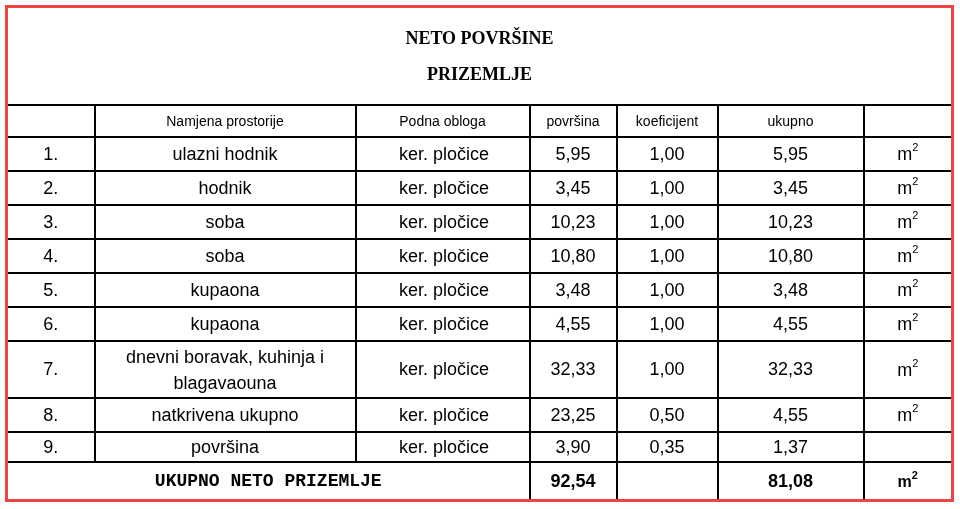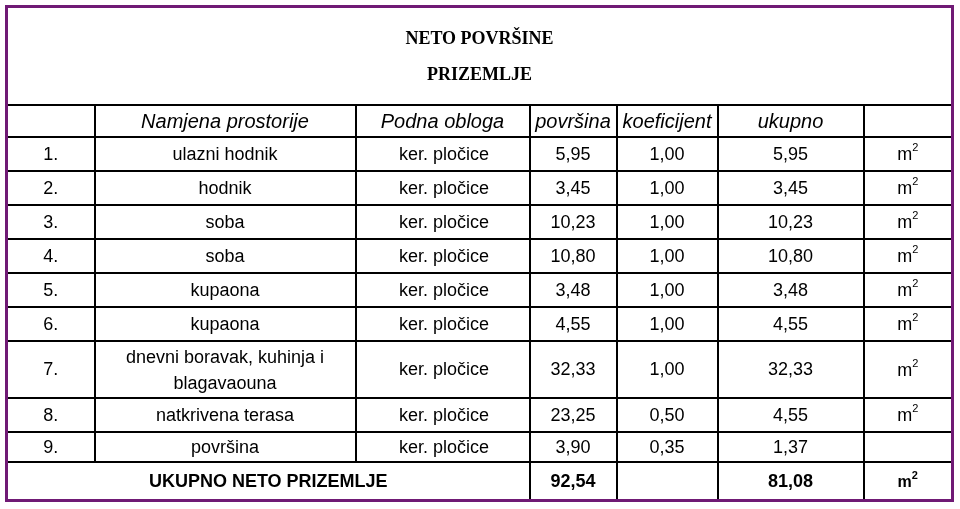--- a/index.html
+++ b/index.html
@@ -14,37 +14,37 @@
   }
   table.t td {
     border:2px solid #000;
     padding:0;
     text-align:center;
     vertical-align:middle;
     font-size:18px;
     overflow:hidden;
     white-space:nowrap;
   }
-  table.t { border:3px solid #701a75; }
+  table.t { border:3px solid #ef4444; }
   td.title {
     height:96px;
     font-family:"Liberation Serif", "DejaVu Serif", serif;
     font-weight:bold;
     font-size:27px;
     line-height:36px;
   }
-  tr.hdr td { height:30px; font-size:20px;font-style:italic; }
+  tr.hdr td { height:30px; font-size:14px; }
   tr.row td { height:32px; }
   tr.row.tall td { height:55px; }
   tr.row.short td { height:28px; }
   td.floor { text-align:center; padding-left:3px !important; }
   td.name.wrap { white-space:normal; line-height:26px; }
   tr.total td { height:36px; }
   td.total-label {
-    font-family:Liberation Sans, sans-serif;
+    font-family:Liberation Mono, monospace;
     font-weight:bold;
     font-size:25px;
   }
   td.total-num { font-weight:bold; font-size:21px; }
   .unit { font-size:18px; }
   .unit sup { font-size:11px; position:relative; top:-2px; }
   .unit.bold { font-weight:bold; font-size:16px; }
 </style>
 </head>
 <body>
@@ -134,21 +134,21 @@
     <td>7.</td>
     <td class="name wrap" style="padding:0 12px;">dnevni boravak, kuhinja i blagavaouna</td>
     <td class="floor">ker. pločice</td>
     <td>32,33</td>
     <td>1,00</td>
     <td>32,33</td>
     <td class="unit"><span>m</span><sup>2</sup></td>
   </tr>
   <tr class="row">
     <td>8.</td>
-    <td class="name">natkrivena terasa</td>
+    <td class="name">natkrivena ukupno</td>
     <td class="floor">ker. pločice</td>
     <td>23,25</td>
     <td>0,50</td>
     <td>4,55</td>
     <td class="unit"><span>m</span><sup>2</sup></td>
   </tr>
   <tr class="row short">
     <td>9.</td>
     <td class="name">površina</td>
     <td class="floor">ker. pločice</td>

